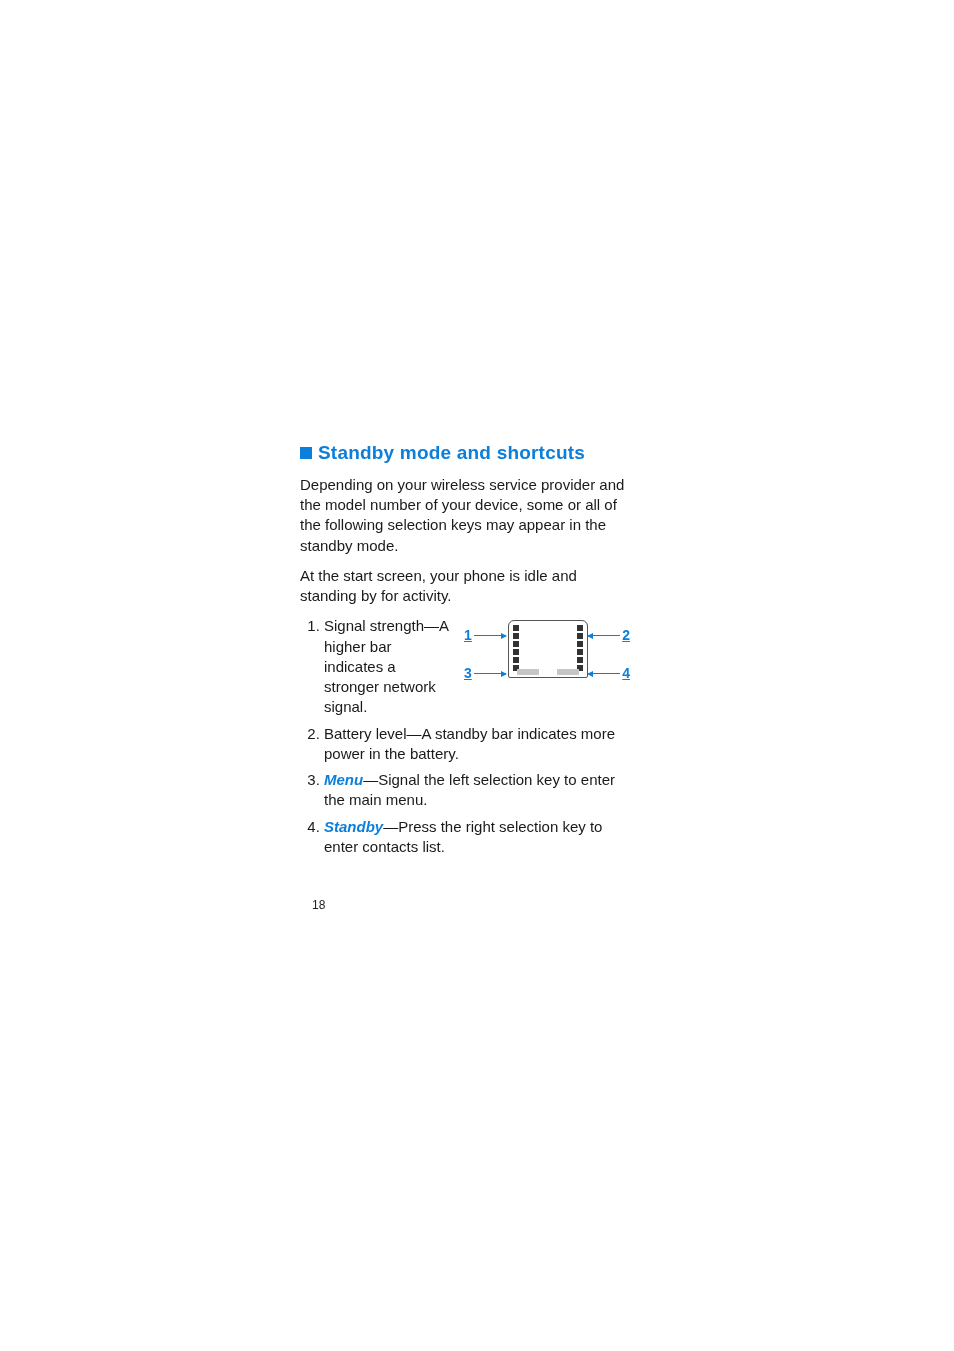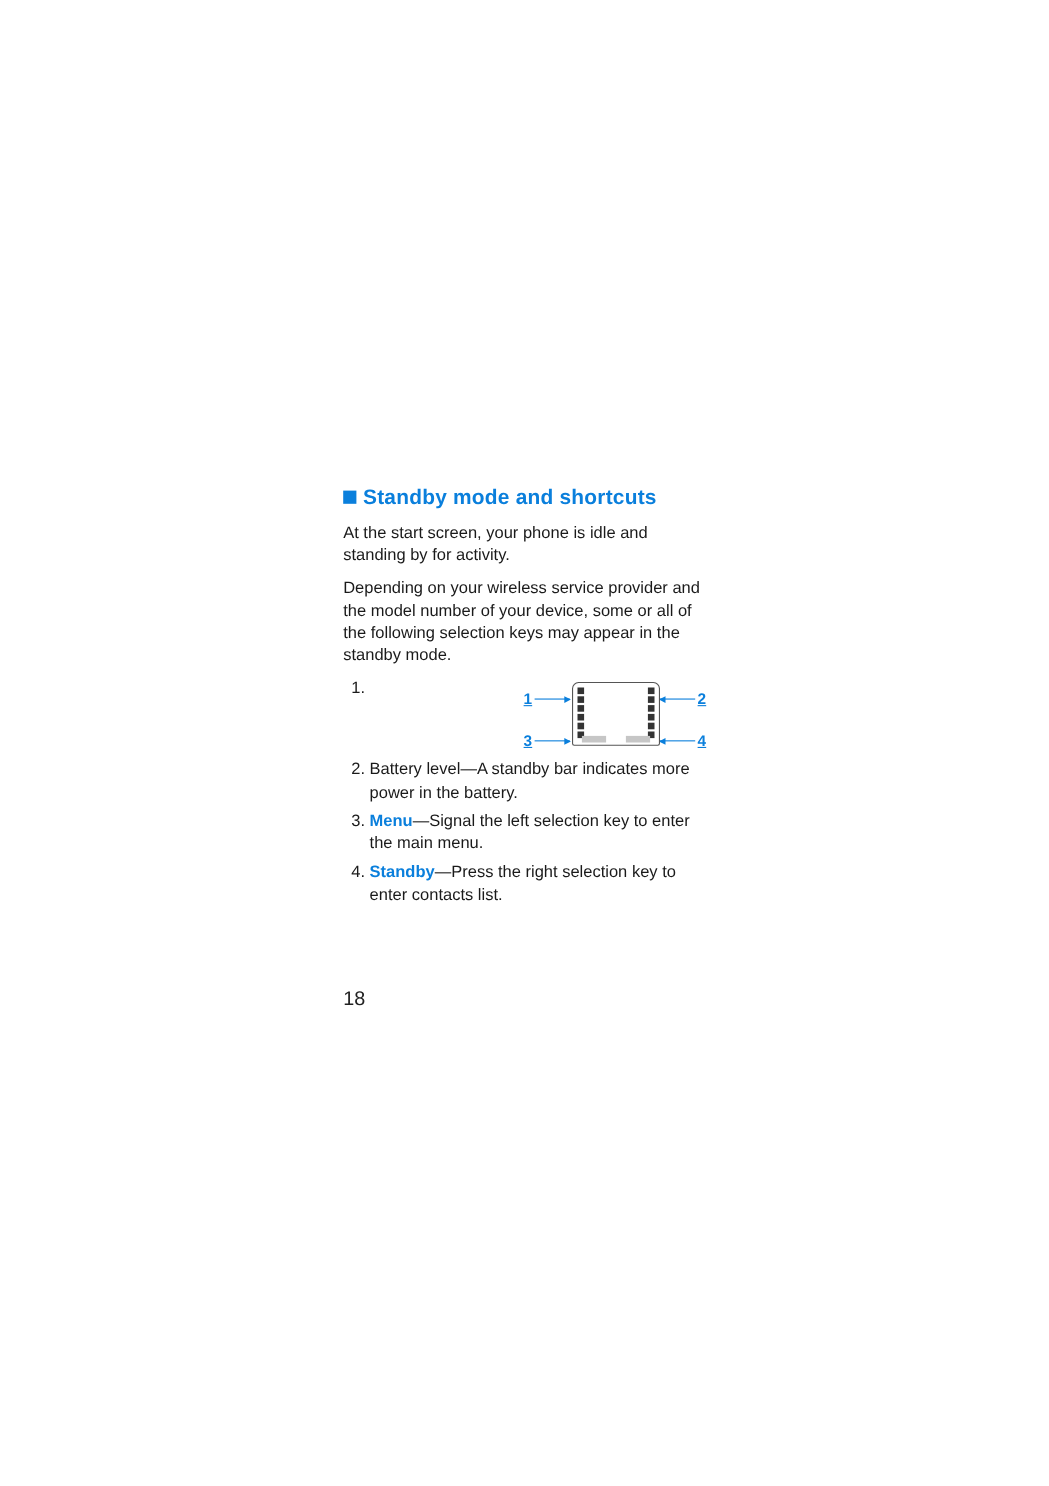--- a/index.html
+++ b/index.html
@@ -11,21 +11,21 @@
     font-family: "Segoe UI", "Helvetica Neue", Arial, sans-serif;
     color: #111;
   }
   .page {
     position: relative;
     width: 954px;
     height: 1351px;
   }
   .content {
     position: absolute;
-    left: 312px;
+    left: 300px;
     top: 442px;
     width: 330px;
   }
   .heading {
     color: #0a7fdc;
     font-weight: 700;
     font-size: 19px;
     letter-spacing: 0.2px;
     margin: 0 0 10px 0;
     line-height: 1.2;
@@ -52,20 +52,21 @@
     color: #1a1a1a;
   }
   ol.numlist > li {
     margin-bottom: 6px;
   }
   .li-inner {
   }
   .link {
     color: #0a7fdc;
     font-weight: 700;
+    font-style: italic;
   }
   .wrap-right {
     float: right;
     margin-left: 10px;
     margin-bottom: 4px;
   }
   .diagram {
     width: 166px;
     height: 70px;
     position: relative;
@@ -130,37 +131,37 @@
     border-left: 6px solid #0a7fdc;
   }
   .arrow.left::after {
     left: -1px;
     border-right: 6px solid #0a7fdc;
   }
   .page-number {
     position: absolute;
     left: 312px;
     top: 898px;
-    font-size: 18px;
+    font-size: 12px;
     color: #222;
   }
   .clear { clear: both; }
 </style>
 </head>
 <body>
 
 <div class="page">
   <div class="content">
 
     <div class="heading">
       <span class="sq"></span><span>Standby mode and shortcuts</span>
     </div>
 
+    <p class="para">Depending on your wireless service provider and the model number of your device, some or all of the following selection keys may appear in the standby mode.</p>
     <p class="para">At the start screen, your phone is idle and standing by for activity.</p>
-    <p class="para">Depending on your wireless service provider and the model number of your device, some or all of the following selection keys may appear in the standby mode.</p>
 
     <ol class="numlist">
       <li>
         <div class="li-inner">
           <div class="wrap-right">
             <div class="diagram">
 
               <span class="dlabel" style="left:0; top:12px;">1</span>
               <span class="dlabel" style="right:0; top:12px;">2</span>
               <span class="dlabel" style="left:0; top:50px;">3</span>
@@ -186,20 +187,21 @@
                   <div class="bar-seg" style="top:16px; height:6px;"></div>
                   <div class="bar-seg" style="top:24px; height:6px;"></div>
                   <div class="bar-seg" style="top:32px; height:6px;"></div>
                   <div class="bar-seg" style="top:40px; height:6px;"></div>
                 </div>
                 <div class="softkey left"></div>
                 <div class="softkey right"></div>
               </div>
             </div>
           </div>
+          <span>Signal strength—A higher bar indicates a stronger network signal.</span>
         </div>
       </li>
       <li>
         <div class="clear"></div>
         <span>Battery level—A standby bar indicates more power in the battery.</span>
       </li>
       <li>
         <span class="link">Menu</span><span>—Signal the left selection key to enter the main menu.</span>
       </li>
       <li>

